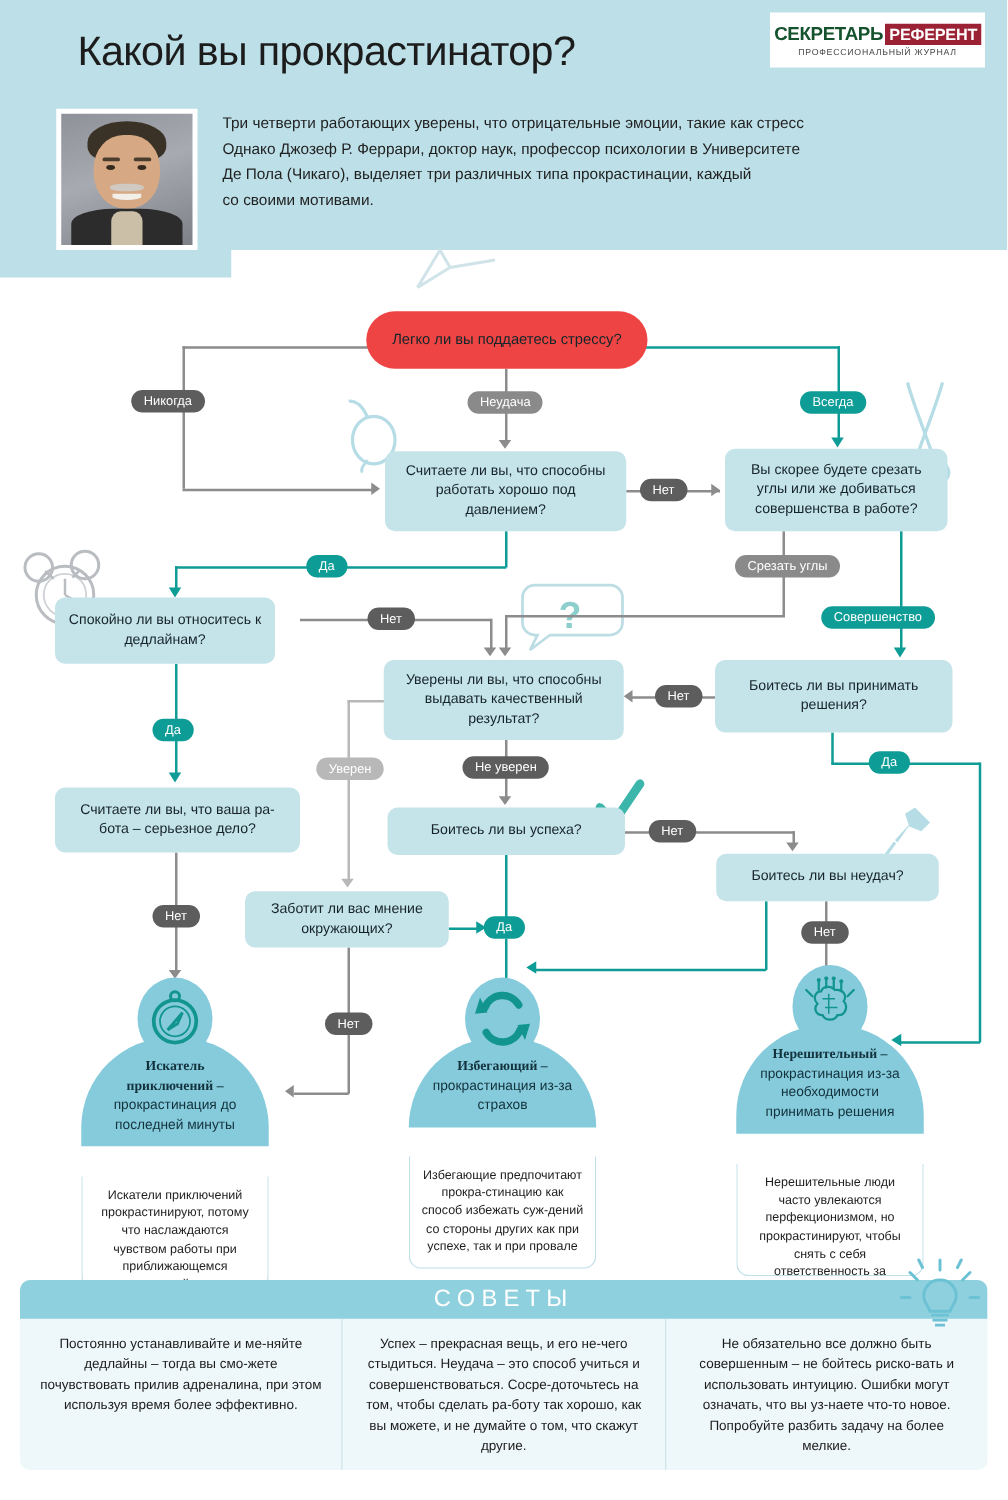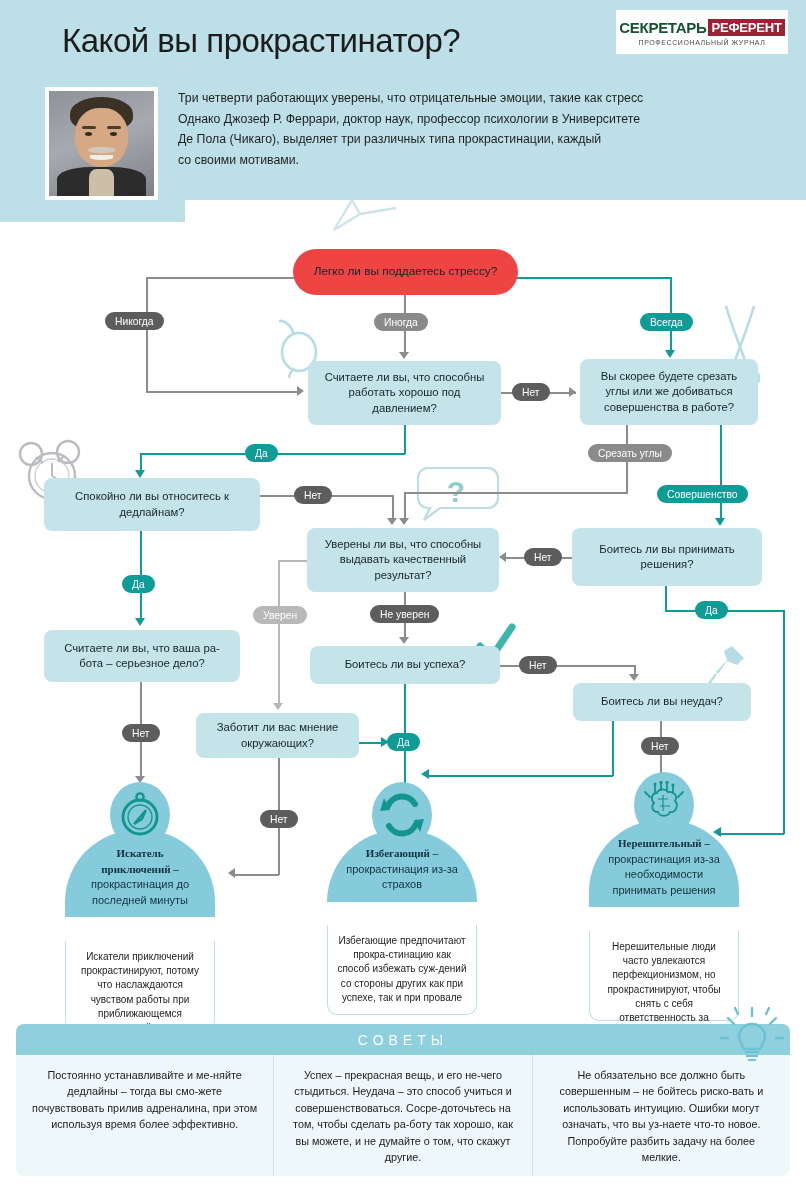--- a/index.html
+++ b/index.html
@@ -135,21 +135,21 @@
   }
 
   
   .tips{
     position:absolute;left:16px;top:1024px;width:774px;height:152px;
     background:#eef7f9;border-radius:8px;overflow:hidden;z-index:6;
   }
   .tips-head{
     height:31px;background:#8ed0dd;
     display:flex;align-items:center;justify-content:center;
-    color:#ffffff;font-size:14px;letter-spacing:5px;font-weight:normal;
+    color:#ffffff;font-size:19px;letter-spacing:5px;font-weight:normal;
   }
   .tips-cols{display:flex;height:121px;}
   .tips-col{
     flex:1;padding:12px 16px 10px;box-sizing:border-box;
     font-size:10.8px;line-height:16.4px;color:#1c1c1c;text-align:center;
   }
   .tips-col + .tips-col{border-left:1px solid #cfe5ea;}
 
   
   .decor{position:absolute;z-index:1;}
@@ -240,21 +240,21 @@
     <path d="M25 46 H39 M26 50 H38 M28 54 H36" stroke="#6cc2d4" stroke-width="2.2"></path>
     <path d="M32 10 V2 M14 18 L8 12 M50 18 L56 12 M8 32 H1 M56 32 H63 M18 8 L15 2 M46 8 L49 2" stroke="#6cc2d4" stroke-width="2.4" stroke-linecap="round"></path>
   </svg>
 
   <div class="node root" style="left:293px;top:249px;width:225px;height:46px;">Легко ли вы поддаетесь стрессу?</div>
 
   <div class="node" style="left:308px;top:361px;width:193px;height:64px;">Считаете ли вы, что способны работать хорошо под давлением?</div>
 
   <div class="node" style="left:580px;top:359px;width:178px;height:66px;">Вы скорее будете срезать углы или же добиваться совершенства в работе?</div>
 
-  <div class="node" style="left:44px;top:478px;width:216px;height:53px;">Спокойно ли вы относитесь к дедлайнам?</div>
+  <div class="node" style="left:44px;top:478px;width:176px;height:53px;">Спокойно ли вы относитесь к дедлайнам?</div>
 
   <div class="node" style="left:307px;top:528px;width:192px;height:64px;">Уверены ли вы, что способны выдавать качественный результат?</div>
 
   <div class="node" style="left:572px;top:528px;width:190px;height:58px;">Боитесь ли вы принимать решения?</div>
 
   <div class="node" style="left:44px;top:630px;width:196px;height:52px;">Считаете ли вы, что ваша ра-бота – серьезное дело?</div>
 
   <div class="node" style="left:310px;top:646px;width:190px;height:38px;">Боитесь ли вы успеха?</div>
 
   <div class="node" style="left:573px;top:683px;width:178px;height:38px;">Боитесь ли вы неудач?</div>
@@ -262,21 +262,21 @@
   <div class="node" style="left:196px;top:713px;width:163px;height:45px;">Заботит ли вас мнение окружающих?</div>
 
   <div class="ln h grey" style="left:146px;top:277px;width:150px;"></div>
   <div class="ln v grey" style="left:146px;top:277px;height:114px;"></div>
   <div class="ln h grey" style="left:146px;top:391px;width:152px;"></div>
   <div class="arrow right grey" style="left:297px;top:386px;"></div>
   <div class="pill grey" style="left:105px;top:312px;">Никогда</div>
 
   <div class="ln v grey" style="left:404px;top:295px;height:59px;"></div>
   <div class="arrow down grey" style="left:399px;top:352px;"></div>
-  <div class="pill greymid" style="left:374px;top:313px;">Иногда</div>
+  <div class="pill greymid" style="left:374px;top:313px;">Неудача</div>
 
   <div class="ln h teal" style="left:514px;top:277px;width:158px;"></div>
   <div class="ln v teal" style="left:670px;top:277px;height:75px;"></div>
   <div class="arrow down teal" style="left:665px;top:350px;"></div>
   <div class="pill teal" style="left:640px;top:313px;">Всегда</div>
 
   <div class="ln h grey" style="left:501px;top:392px;width:75px;"></div>
   <div class="arrow right grey" style="left:569px;top:387px;"></div>
   <div class="pill grey" style="left:512px;top:383px;">Нет</div>
 

